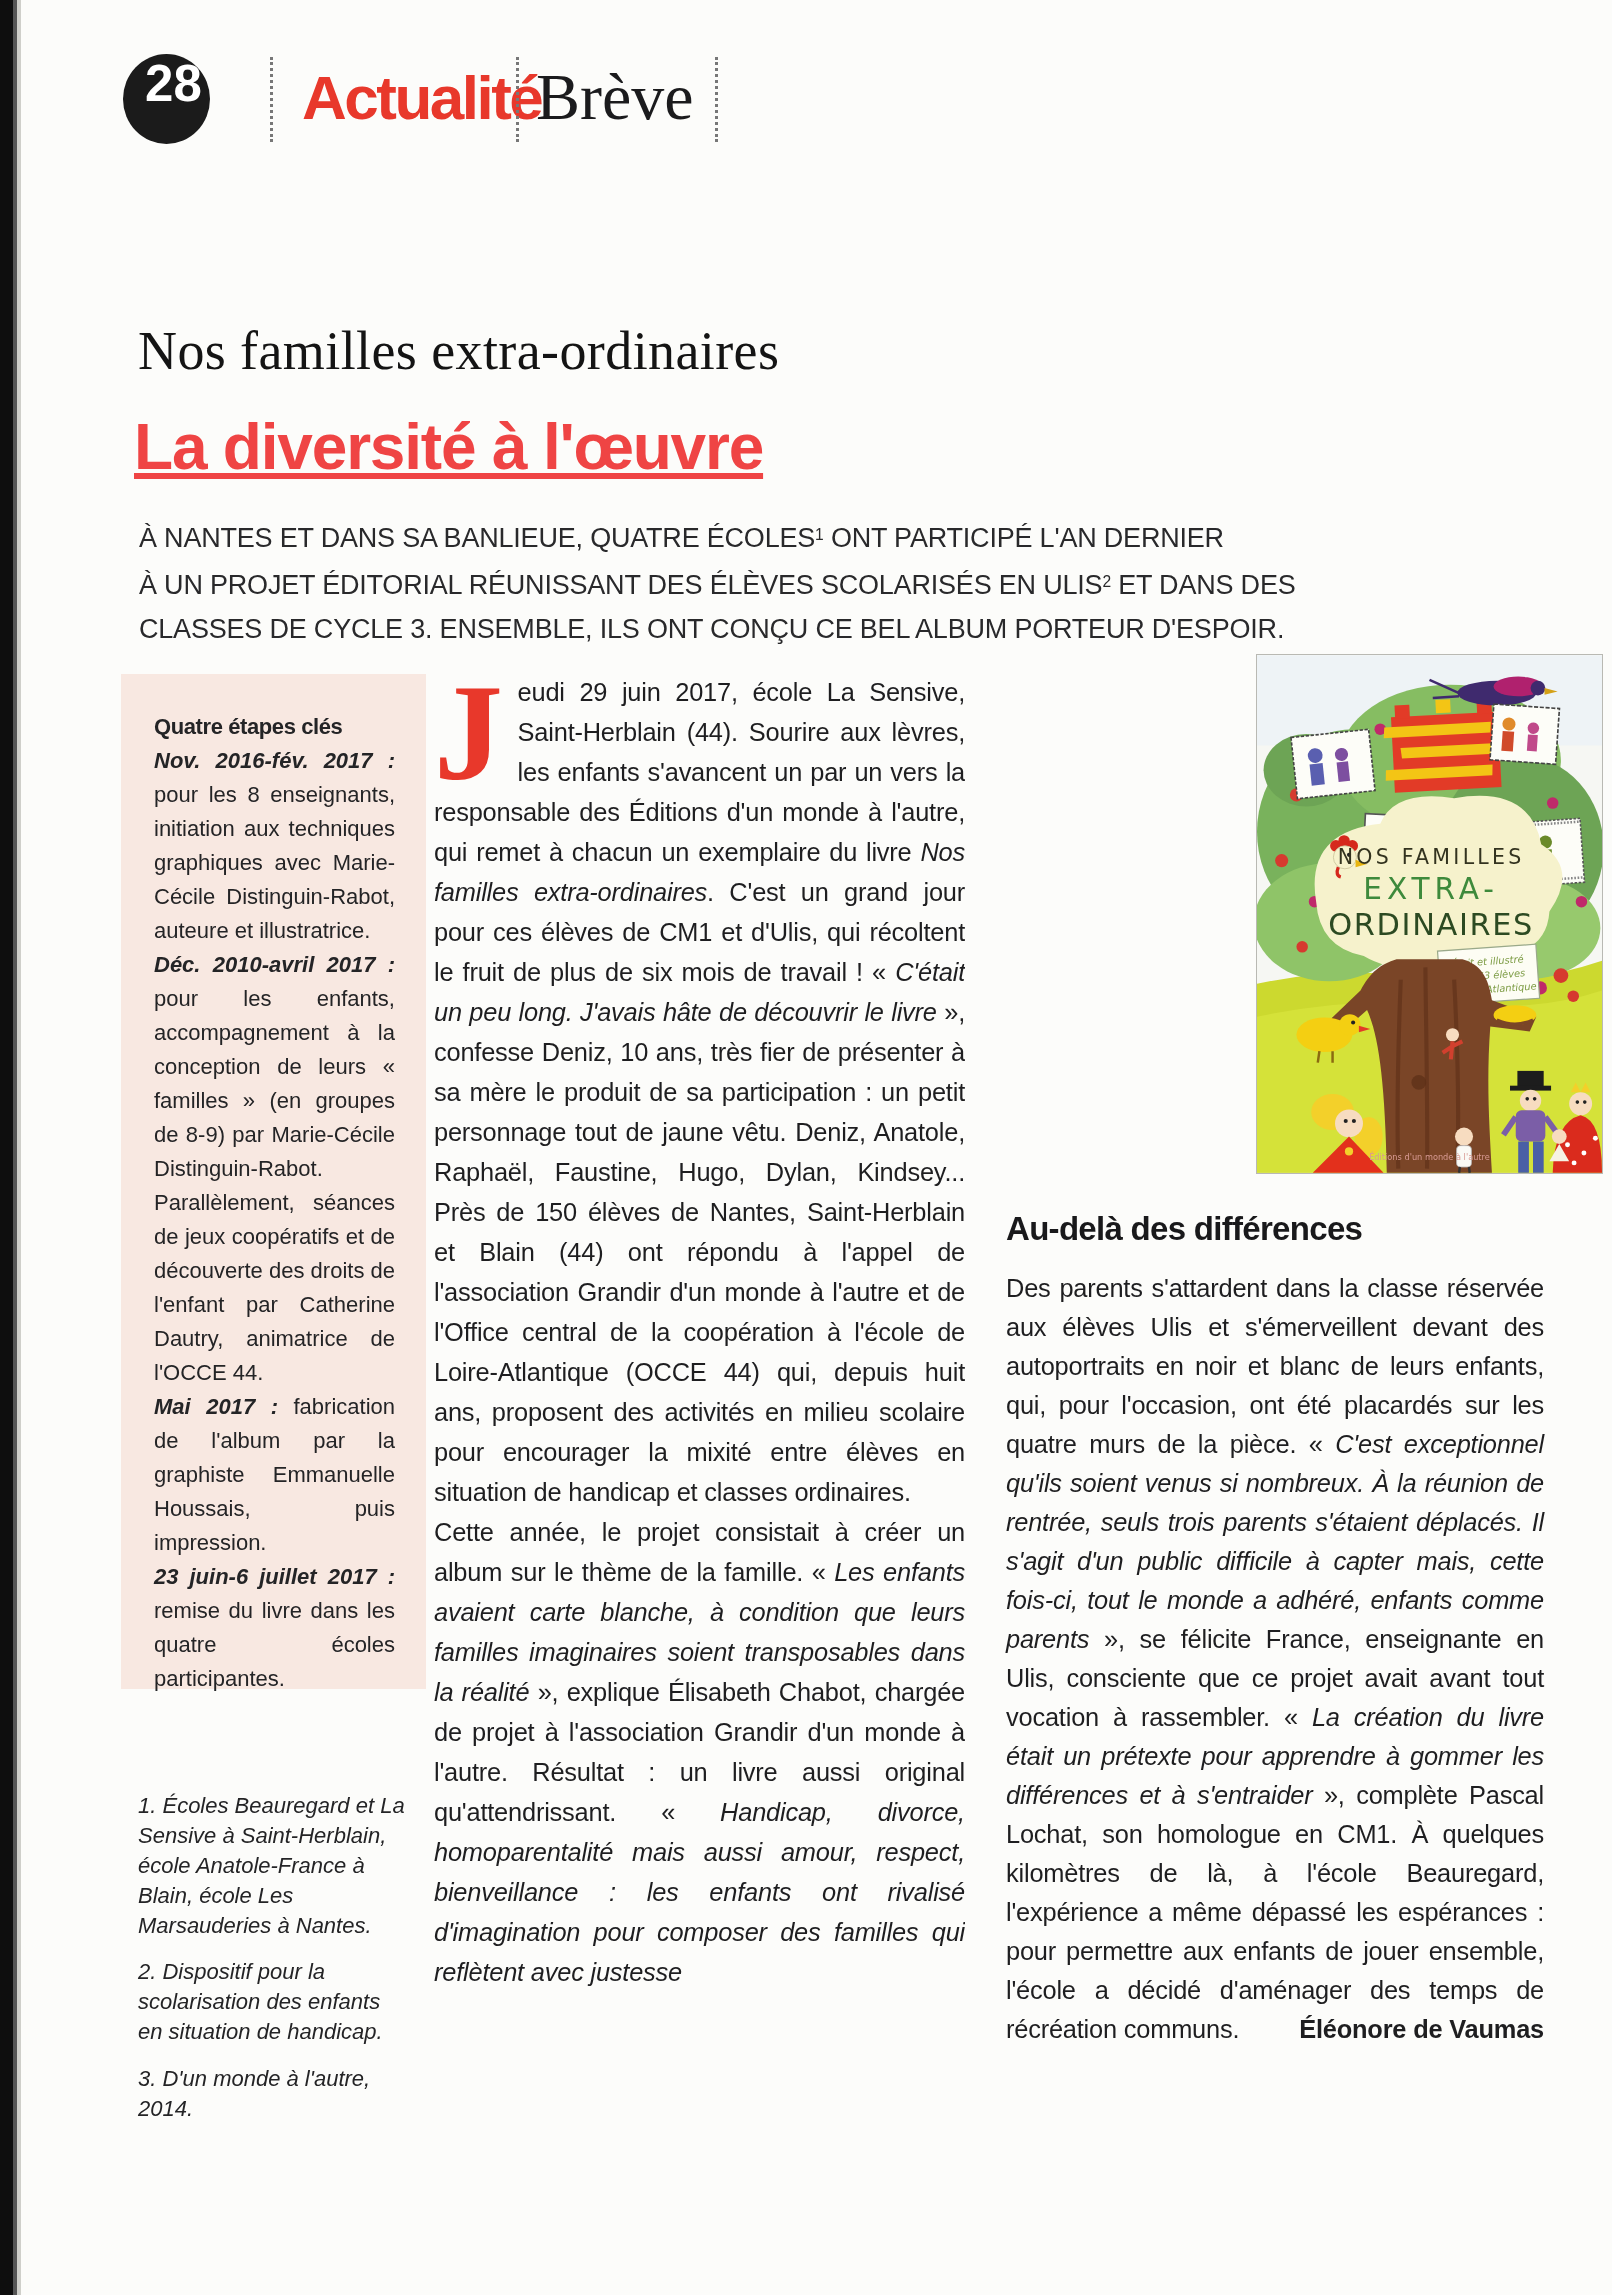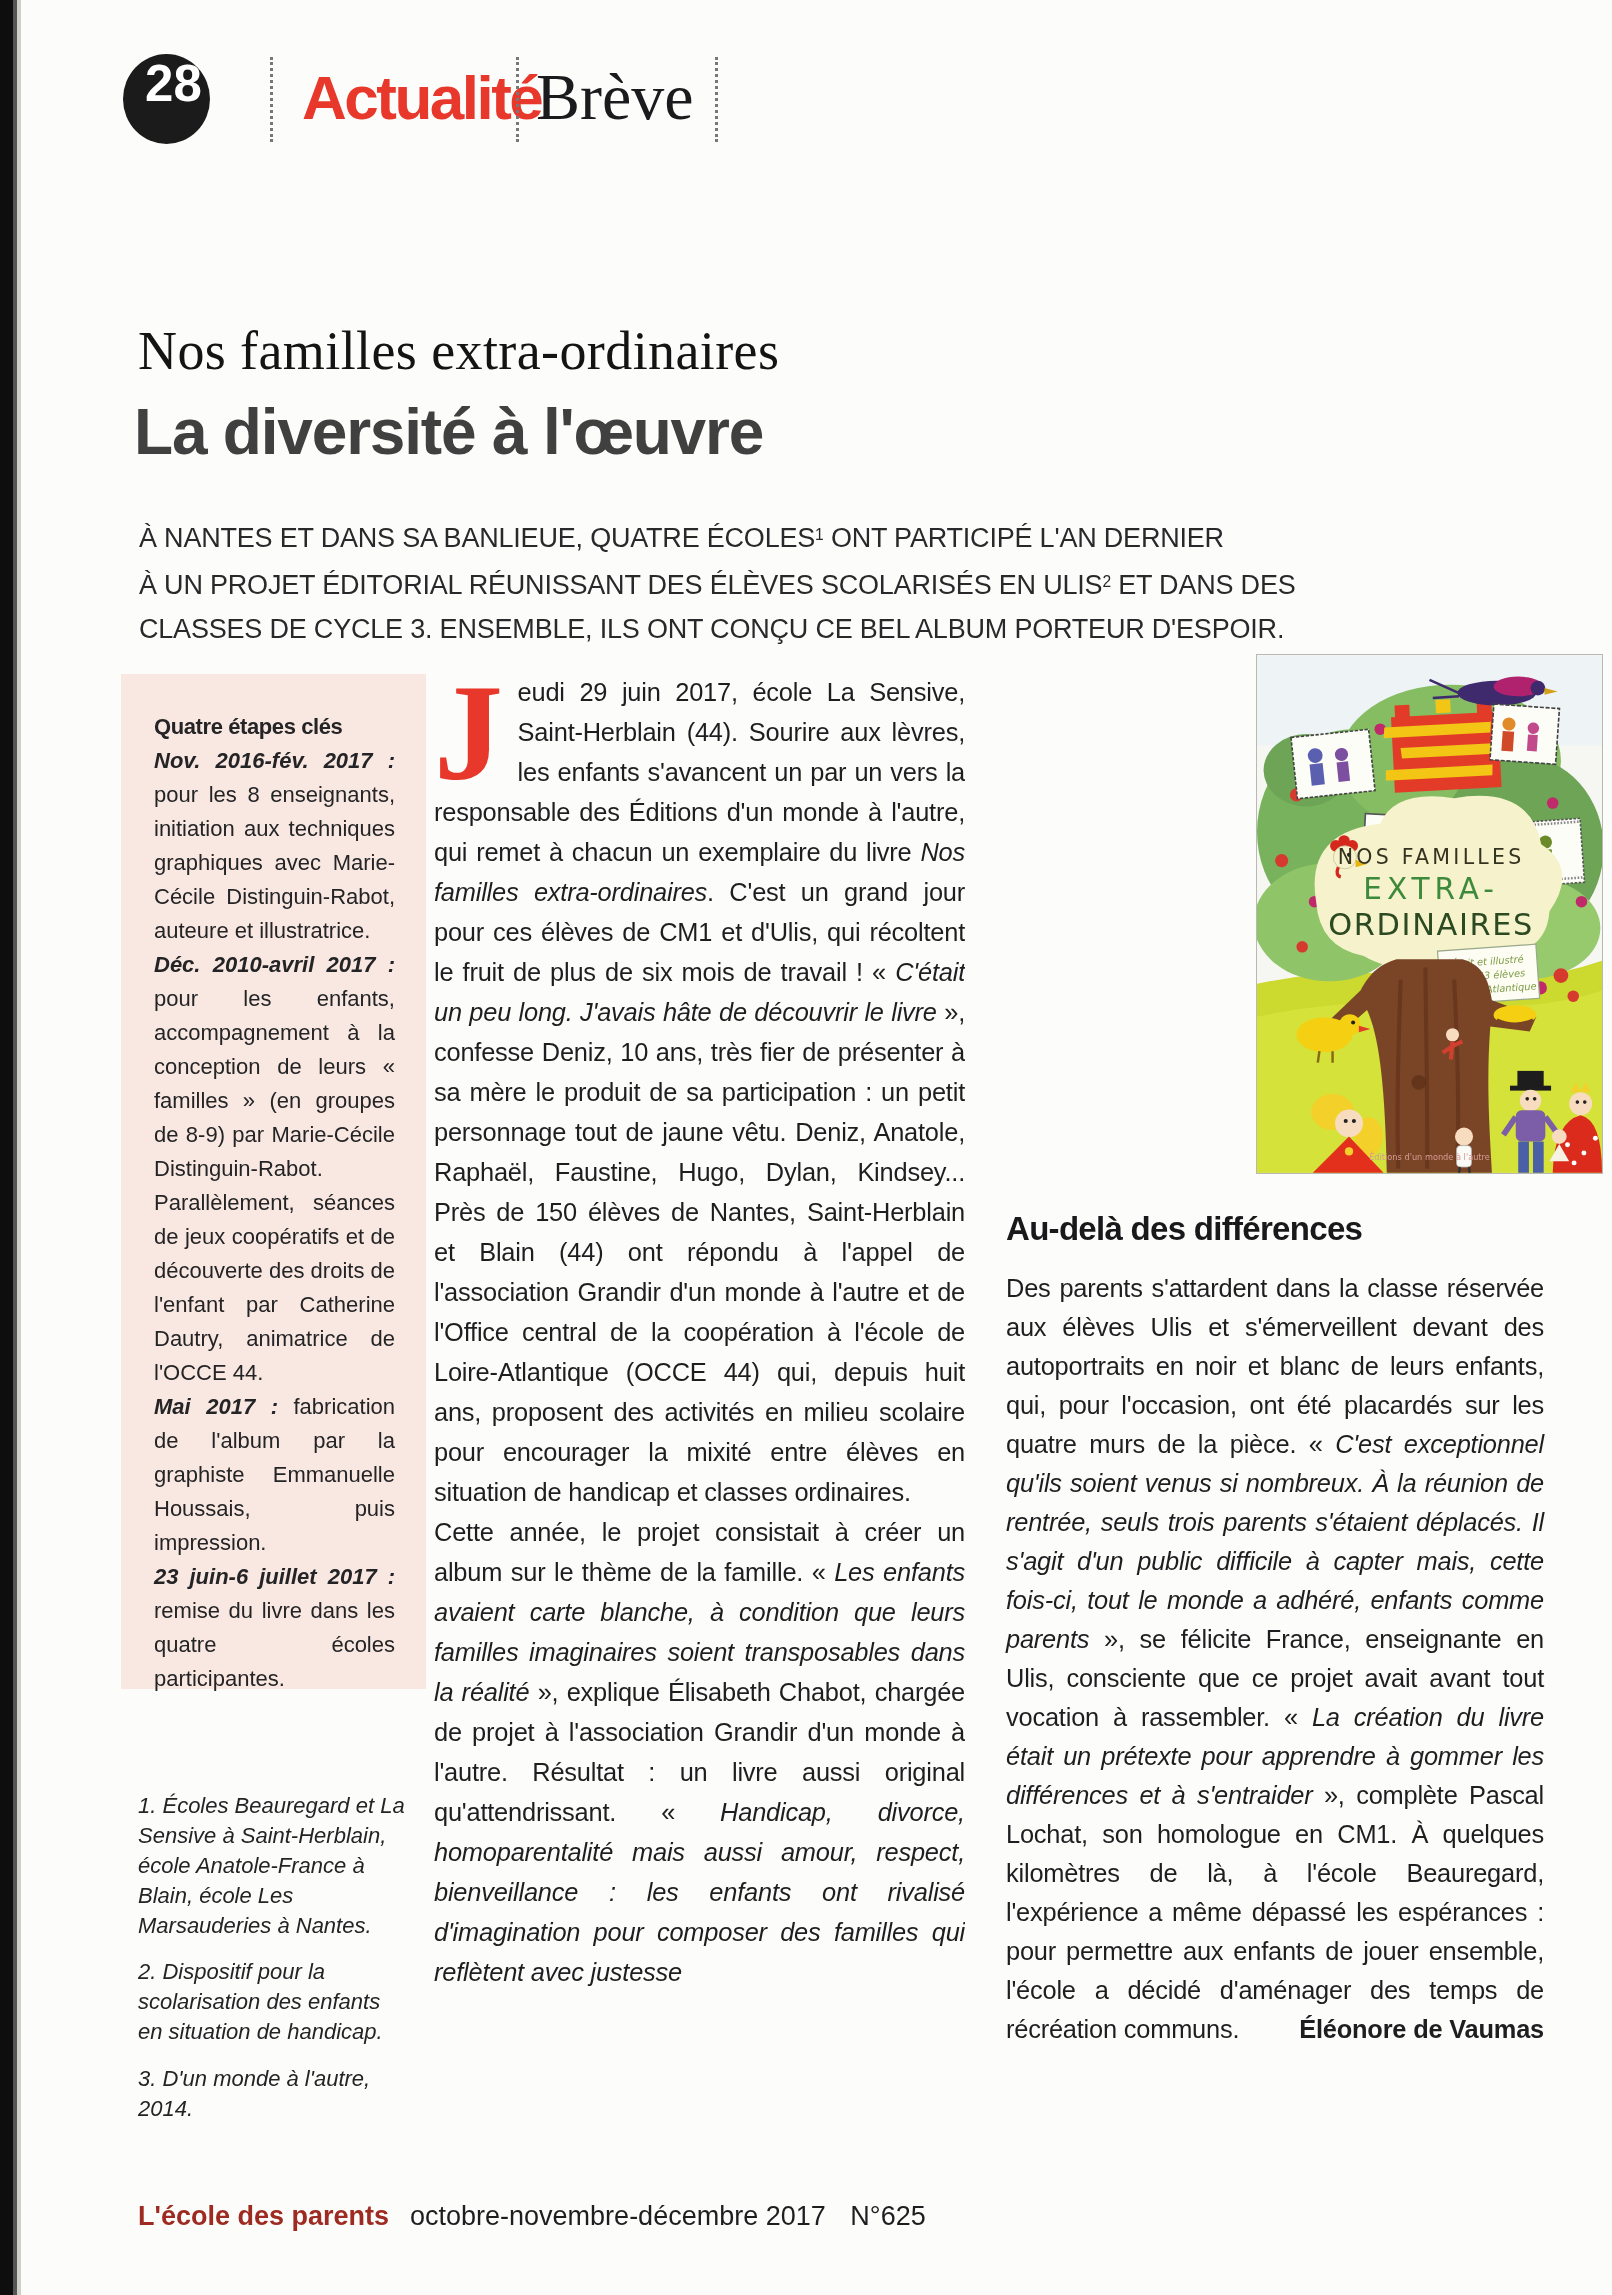--- a/index.html
+++ b/index.html
@@ -12,22 +12,22 @@
         border-radius:50%;display:flex;justify-content:flex-end;
         color:#fff;font-weight:bold;font-size:51px;padding-right:8.2px;box-sizing:border-box;}
   .vdot{position:absolute;top:57px;height:85px;border-left:3.3px dotted #777;}
   .section-label{position:absolute;left:302px;top:62px;font-size:62px;font-weight:bold;
         color:#e8382b;letter-spacing:-2.5px;}
   .rubric-label{position:absolute;left:536px;top:59px;font-size:66px;
         font-family:"Liberation Serif",serif;color:#1b1b1d;}
   
   .kicker{position:absolute;left:138px;top:320px;font-family:"Liberation Serif",serif;
         font-size:54px;color:#141414;letter-spacing:0.4px;}
-  .headline{position:absolute;left:134px;top:395px;font-size:64px;font-weight:800;
-        color:#404040;letter-spacing:-1.2px;}
+  .headline{position:absolute;left:134px;top:410px;font-size:64px;font-weight:800;
+        color:#ef4444;letter-spacing:-1.2px;text-decoration:underline;}
   
   .standfirst{position:absolute;left:139px;top:513px;width:1442px;font-size:27px;
         line-height:43px;color:#29292b;letter-spacing:-0.2px;}
   .standfirst sup{font-size:15.6px;vertical-align:7.4px;}
   
   .sidebar{position:absolute;left:121px;top:674px;width:305px;height:1015px;
         background:#f8e8e1;box-sizing:border-box;padding:36px 31px 0 33px;}
   .sb-title{color:#e8322a;font-weight:bold;font-size:32px;letter-spacing:-0.4px;margin:0 0 23px 0;}
   .sidebar p{margin:0;font-size:22px;line-height:34px;text-align:justify;color:#242426;}
   .sb-date{font-weight:bold;font-style:italic;}
@@ -270,17 +270,14 @@
       <text x="210" y="614" font-family="DejaVu Sans, sans-serif" font-size="10" fill="#d89a93" text-anchor="middle">Éditions d'un monde à l'autre</text>
     </svg>
   </div>
 
   <div class="subhead">Au-delà des différences</div>
   <div class="col-right">
     <p><span>Des parents s'attardent dans la classe réservée aux élèves Ulis et s'émerveillent devant des autoportraits en noir et blanc de leurs enfants, qui, pour l'occasion, ont été placardés sur les quatre murs de la pièce. « </span><span class="it">C'est exceptionnel qu'ils soient venus si nombreux. À la réunion de rentrée, seuls trois parents s'étaient déplacés. Il s'agit d'un public difficile à capter mais, cette fois-ci, tout le monde a adhéré, enfants comme parents</span><span> », se félicite France, enseignante en Ulis, consciente que ce projet avait avant tout vocation à rassembler. « </span><span class="it">La création du livre était un prétexte pour apprendre à gommer les différences et à s'entraider</span><span> », complète Pascal Lochat, son homologue en CM1. À quelques kilomètres de là, à l'école Beauregard, l'expérience a même dépassé les espérances : pour permettre aux enfants de jouer ensemble, l'école a décidé d'aménager des temps de récréation communs.</span></p>
     <span class="byline">Éléonore de Vaumas</span>
   </div>
 
-  <div class="footer">
-    <span class="brand">L'école des parents</span><span class="issue">octobre-novembre-décembre 2017</span><span>N°625</span>
-  </div>
 </div>
 
 
 </body></html>

